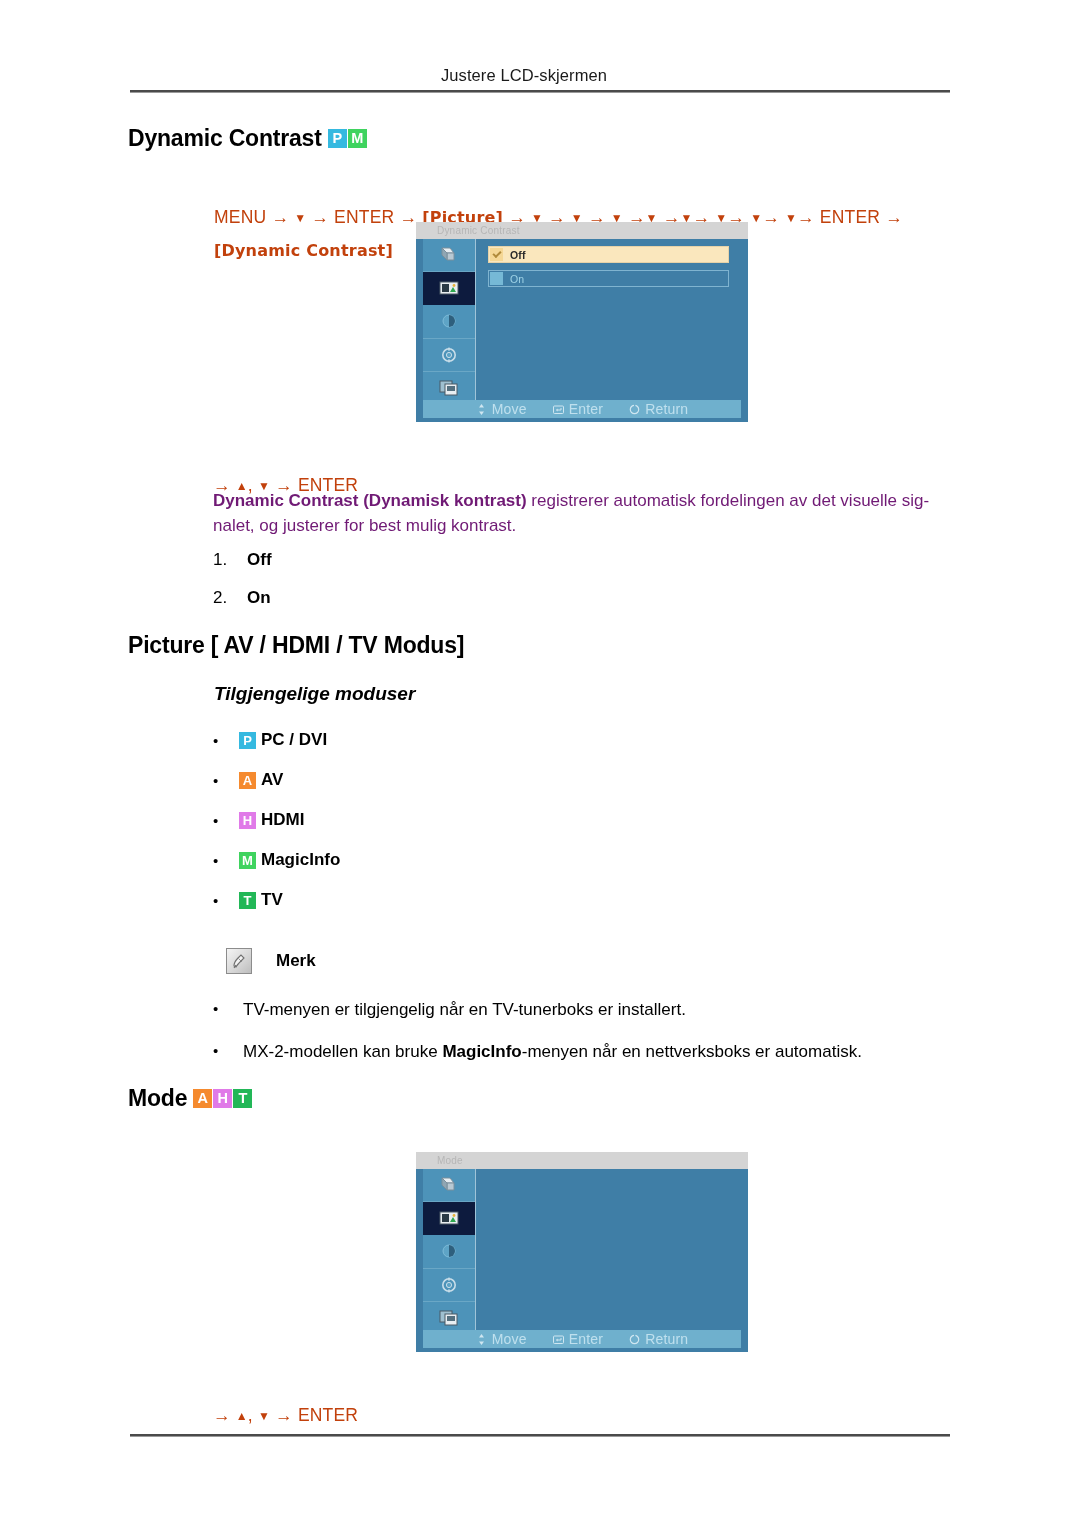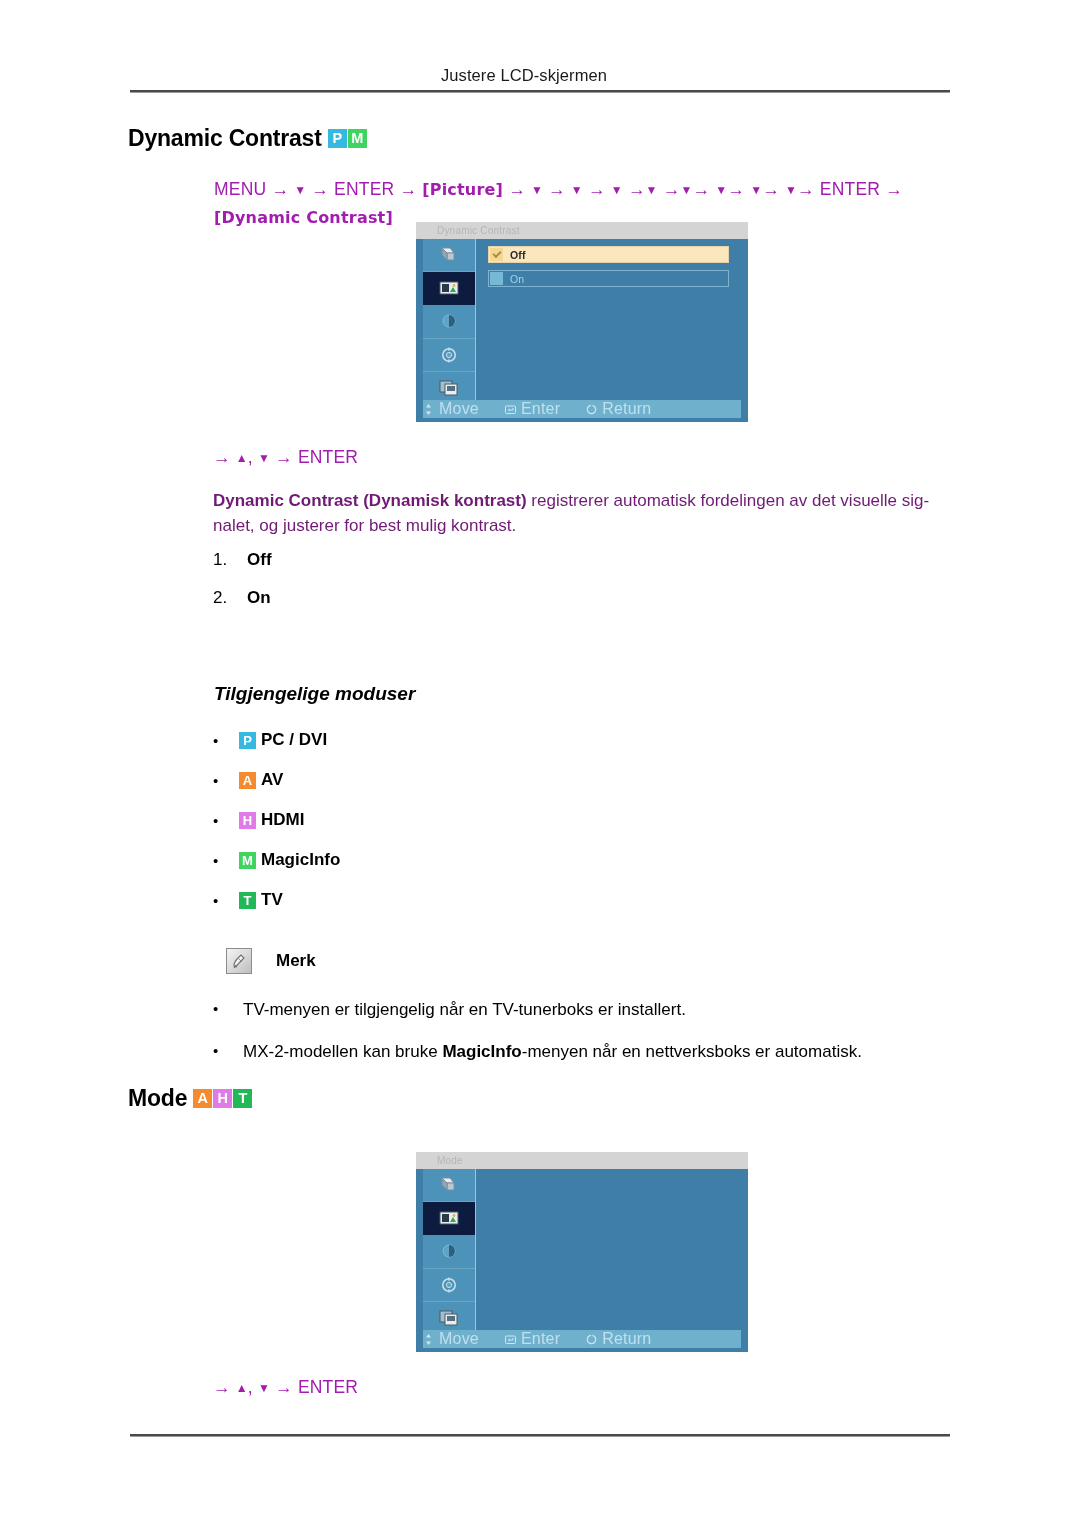--- a/index.html
+++ b/index.html
@@ -89,23 +89,24 @@
   }
   .badge-row { display: inline-flex; gap: 1px; vertical-align: middle; }
   .badge-sm {
     width: 17px; height: 17px; line-height: 17px; font-size: 13px;
   }
 
   
   .path {
     position: absolute;
     font-size: 17.5px;
-    line-height: 27px;
+    line-height: 32px;
     letter-spacing: .2px;
-    color: #a21caf;
+    color: #c2410c;
+    margin-top: 25px;
   }
   .path .tok { font-family: "Liberation Sans", sans-serif; }
   .path .brk {
     font-family: "DejaVu Sans", sans-serif;
     font-weight: bold;
     font-size: 16px;
   }
   .dn { font-size: 12px; vertical-align: 1px; }
   .up { font-size: 12px; vertical-align: 1px; }
 
@@ -197,23 +198,24 @@
   }
   .osd-row.sel .lbl { color: #2b2b2b; font-weight: bold; }
 
   .osd-foot {
     position: absolute;
     left: 7px; right: 7px; bottom: 4px;
     height: 18px;
     background: #6fb0cd;
     display: flex;
     align-items: center;
+    justify-content: center;
     gap: 26px;
     color: #bfe0ee;
-    font-size: 16px;
+    font-size: 14px;
     letter-spacing: .2px;
   }
   .foot-item { display: flex; align-items: center; gap: 5px; }
   .foot-ico { width: 11px; height: 11px; display: block; }
 
   
   .para {
     position: absolute;
     font-size: 17px;
     line-height: 25px;
@@ -406,20 +408,23 @@
     <div class="numrow">
       <span class="n">1.</span>
       <span class="t">Off</span>
     </div>
     <div class="numrow">
       <span class="n">2.</span>
       <span class="t">On</span>
     </div>
   </div>
 
+  <h1 class="sect" style="top:632px; left:128px;">
+    <span>Picture [ AV / HDMI / TV Modus]</span>
+  </h1>
 
   <h2 class="subsect" style="top:683px; left:214px;">Tilgjengelige moduser</h2>
 
   <div class="bullets" style="top:730px; left:213px;">
     <div class="bul">
       <span class="dot">•</span>
       <span class="bdg">
           <span class="badge badge-sm" style="background:#35b9e0;">P</span>
         </span>
       <span class="txt">PC / DVI</span>

